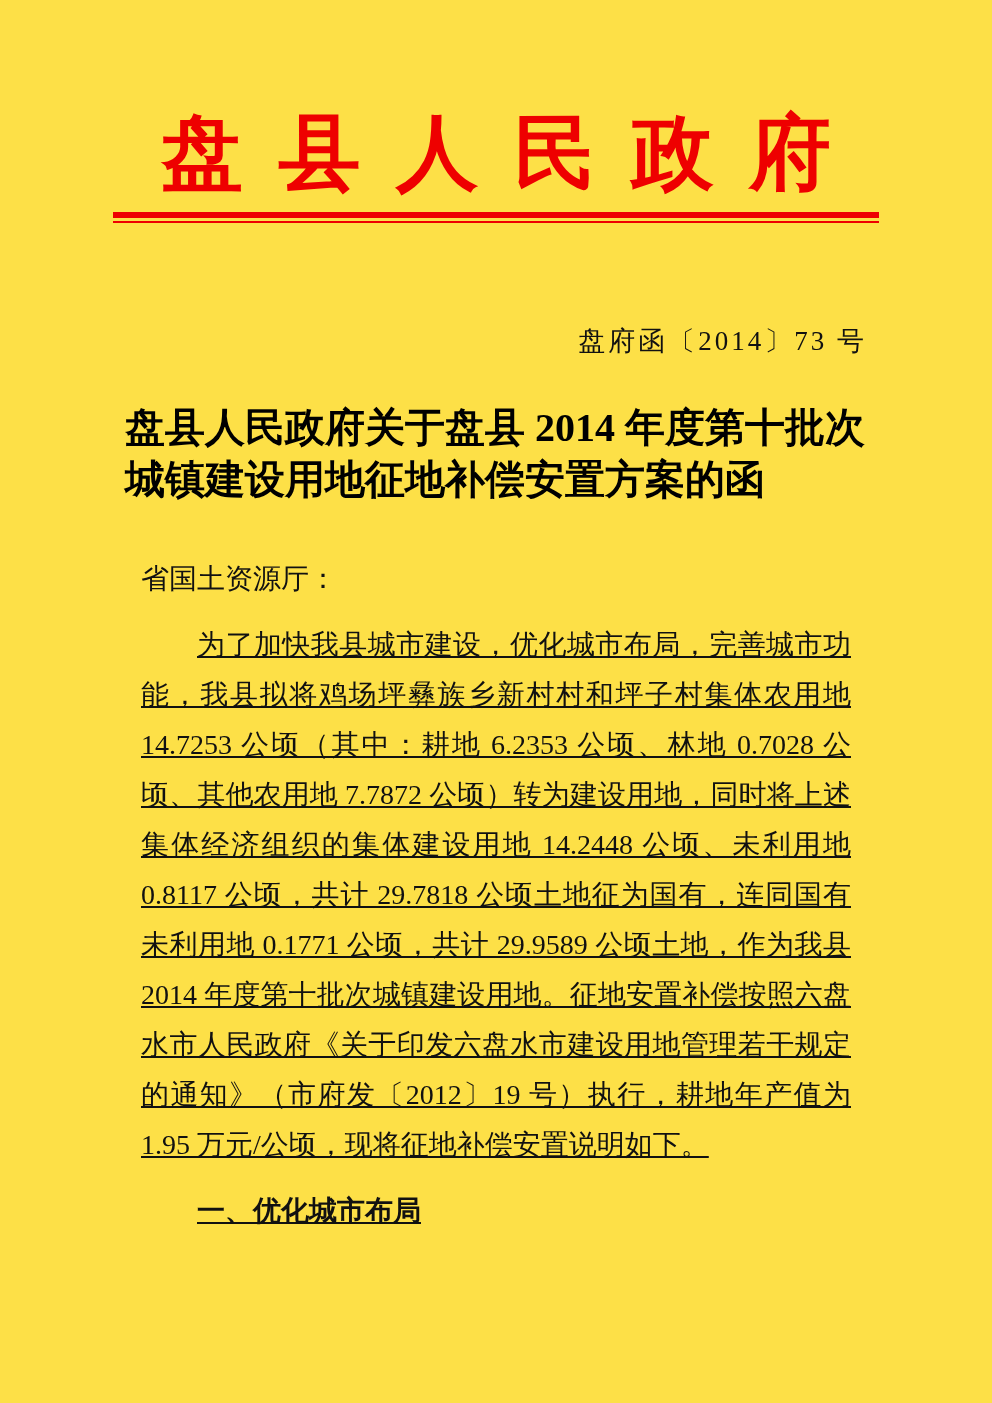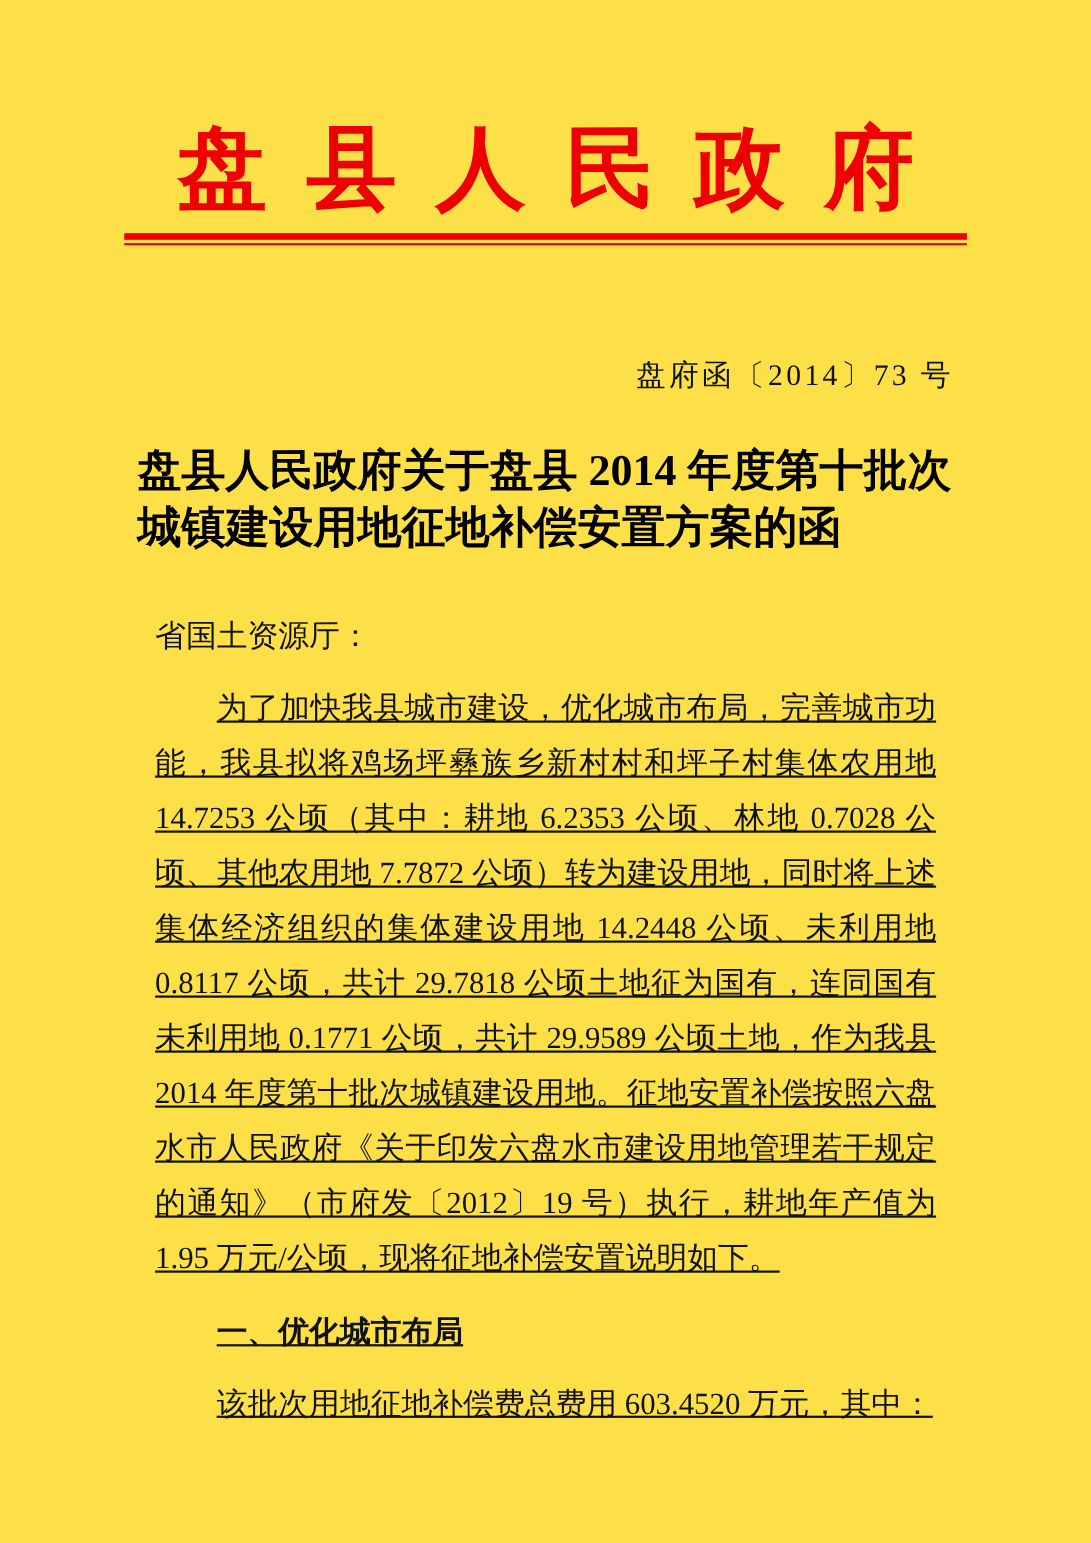--- a/index.html
+++ b/index.html
@@ -84,18 +84,17 @@
 
     <div class="doc-title">
       <div>盘县人民政府关于盘县 2014 年度第十批次</div>
       <div>城镇建设用地征地补偿安置方案的函</div>
     </div>
 
     <div class="body-text">
       <p>省国土资源厅：</p>
       <p class="indent">为了加快我县城市建设，优化城市布局，完善城市功能，我县拟将鸡场坪彝族乡新村村和坪子村集体农用地 14.7253 公顷（其中：耕地 6.2353 公顷、林地 0.7028 公顷、其他农用地 7.7872 公顷）转为建设用地，同时将上述集体经济组织的集体建设用地 14.2448 公顷、未利用地 0.8117 公顷，共计 29.7818 公顷土地征为国有，连同国有未利用地 0.1771 公顷，共计 29.9589 公顷土地，作为我县 2014 年度第十批次城镇建设用地。征地安置补偿按照六盘水市人民政府《关于印发六盘水市建设用地管理若干规定的通知》（市府发〔2012〕19 号）执行，耕地年产值为 1.95 万元/公顷，现将征地补偿安置说明如下。</p>
       <p class="indent section-heading">一、优化城市布局</p>
-      <p class="indent">该批次用地征地补偿费总费用 603.4520 万元，其中：</p>
     </div>
 
   </div>
 
 </div>
 
 </body></html>

